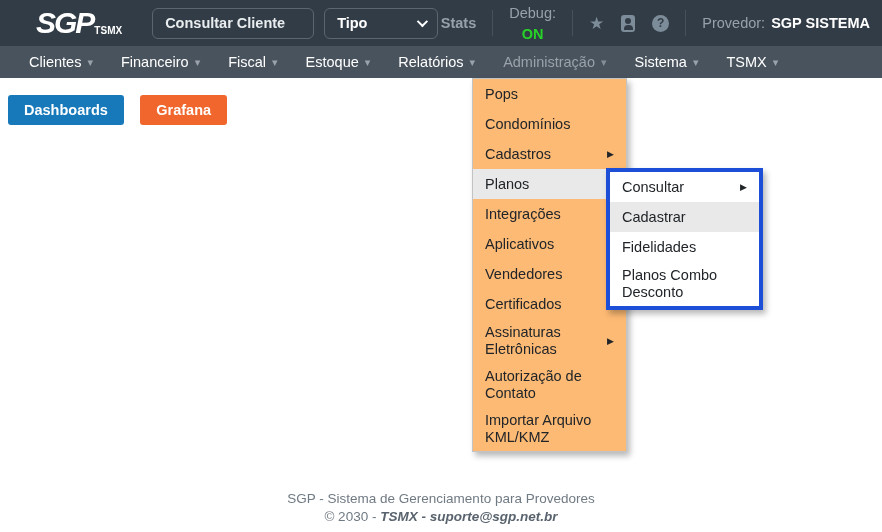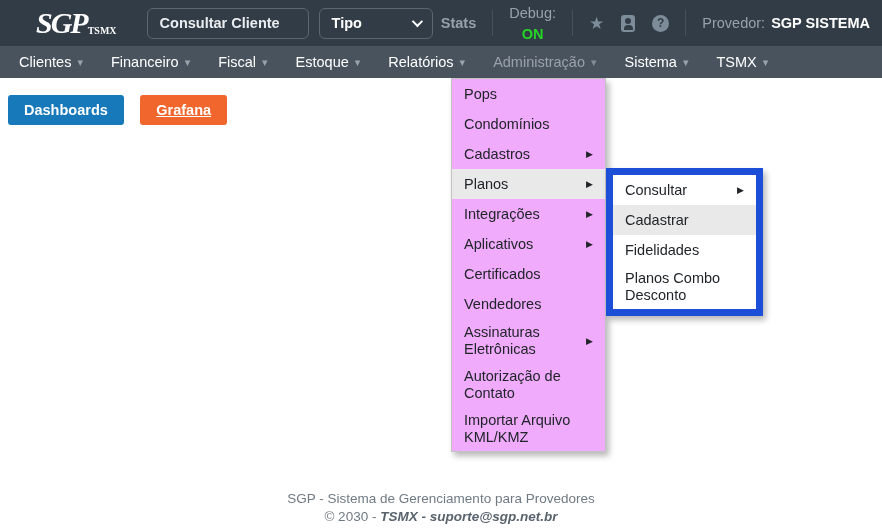--- a/index.html
+++ b/index.html
@@ -15,21 +15,21 @@
 
   
   .topbar {
     height: 46px;
     background: #323c46;
     display: flex;
     align-items: center;
     padding: 0 12px;
     flex: 0 0 auto;
   }
-  .logo { margin-left: 24px; display: flex; align-items: flex-end; cursor: pointer; font-family: Liberation Serif, serif; }
+  .logo { margin-left: 24px; display: flex; align-items: flex-end; cursor: pointer; }
   .logo-main {
     color: #fff; font-weight: bold; font-size: 30px; line-height: 28px;
     letter-spacing: -2px; font-style: italic;
   }
   .logo-sub { color: #fff; font-weight: bold; font-size: 10px; margin-left: 1px; line-height: 12px; }
 
   .search-input {
     margin-left: 30px;
     width: 162px; height: 31px;
     background: transparent;
@@ -99,21 +99,21 @@
   }
   .provider-wrap { display: flex; gap: 6px; align-items: center; }
   .provider-value { color: #ffffff; font-weight: bold; }
 
   
   .navbar {
     height: 32px;
     background: #49535d;
     display: flex;
     align-items: center;
-    padding-left: 5px;
+    padding-left: 15px;
     flex: 0 0 auto;
   }
   .nav-item {
     display: flex; align-items: center; gap: 6px;
     padding: 0 14px;
     height: 100%;
     color: #ffffff;
     font-size: 14.5px;
     cursor: pointer;
   }
@@ -130,38 +130,38 @@
     border: none;
     border-radius: 3px;
     color: #fff;
     font-size: 14.5px;
     font-weight: bold;
     font-family: "Liberation Sans", sans-serif;
     cursor: pointer;
     line-height: 30px;
   }
   .btn-dashboards { background: #1779ba; }
-  .btn-grafana { background: #f0662d; margin-left: 12px; text-decoration: underline; }
+  .btn-grafana { background: #f0662d; margin-left: 12px; }
 
   
   .dropdown {
     position: absolute;
-    left: 451px; top: 78px;
+    left: 472px; top: 78px;
     width: 155px;
-    background: #f0abfc;
+    background: #fdba74;
     border: 1px solid #c3c3c3;
     box-shadow: 3px 4px 6px rgba(0,0,0,0.28);
     z-index: 10;
   }
   .submenu {
     position: absolute;
     left: 606px; top: 168px;
     width: 157px;
     background: #fff;
-    border: 7px solid #1d4ed8;
+    border: 4px solid #1d4ed8;
     box-shadow: 3px 4px 6px rgba(0,0,0,0.28);
     z-index: 11;
   }
   .menu-item {
     display: flex;
     align-items: center;
     justify-content: space-between;
     padding: 5px 12px;
     min-height: 30px;
     font-size: 14.5px;
@@ -278,24 +278,24 @@
   </div>
   <div class="menu-item">
     <span class="label">Integrações</span>
     <span class="arrow">▶</span>
   </div>
   <div class="menu-item">
     <span class="label">Aplicativos</span>
     <span class="arrow">▶</span>
   </div>
   <div class="menu-item">
+    <span class="label">Vendedores</span>
+  </div>
+  <div class="menu-item">
     <span class="label">Certificados</span>
-  </div>
-  <div class="menu-item">
-    <span class="label">Vendedores</span>
   </div>
   <div class="menu-item">
     <span class="label">Assinaturas Eletrônicas</span>
     <span class="arrow">▶</span>
   </div>
   <div class="menu-item">
     <span class="label">Autorização de Contato</span>
   </div>
   <div class="menu-item">
     <span class="label">Importar Arquivo KML/KMZ</span>

